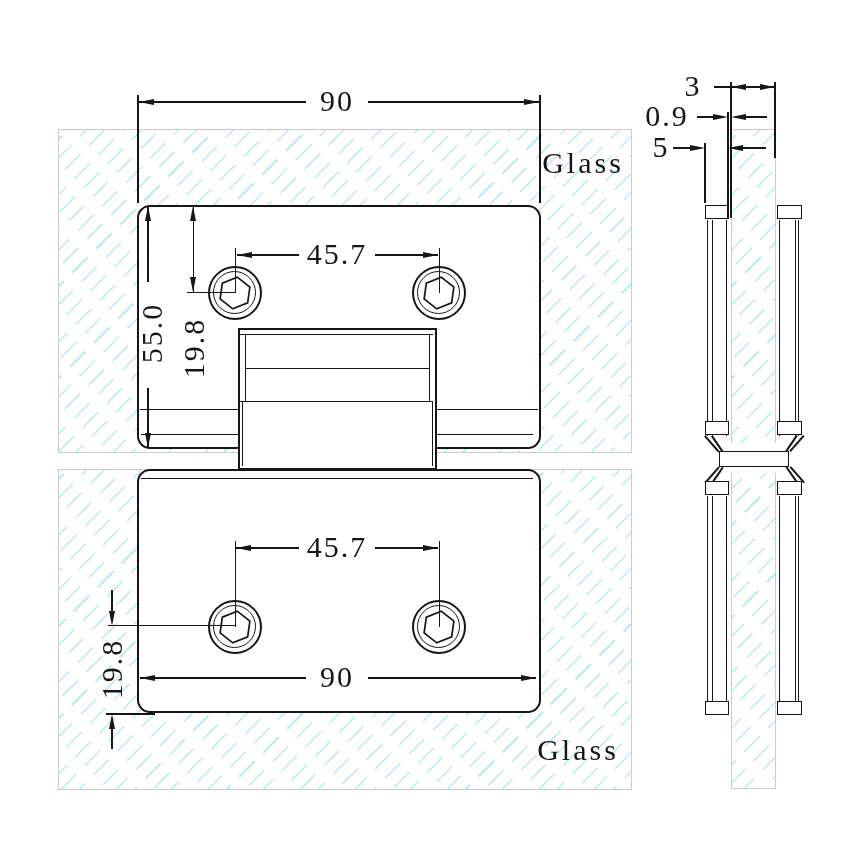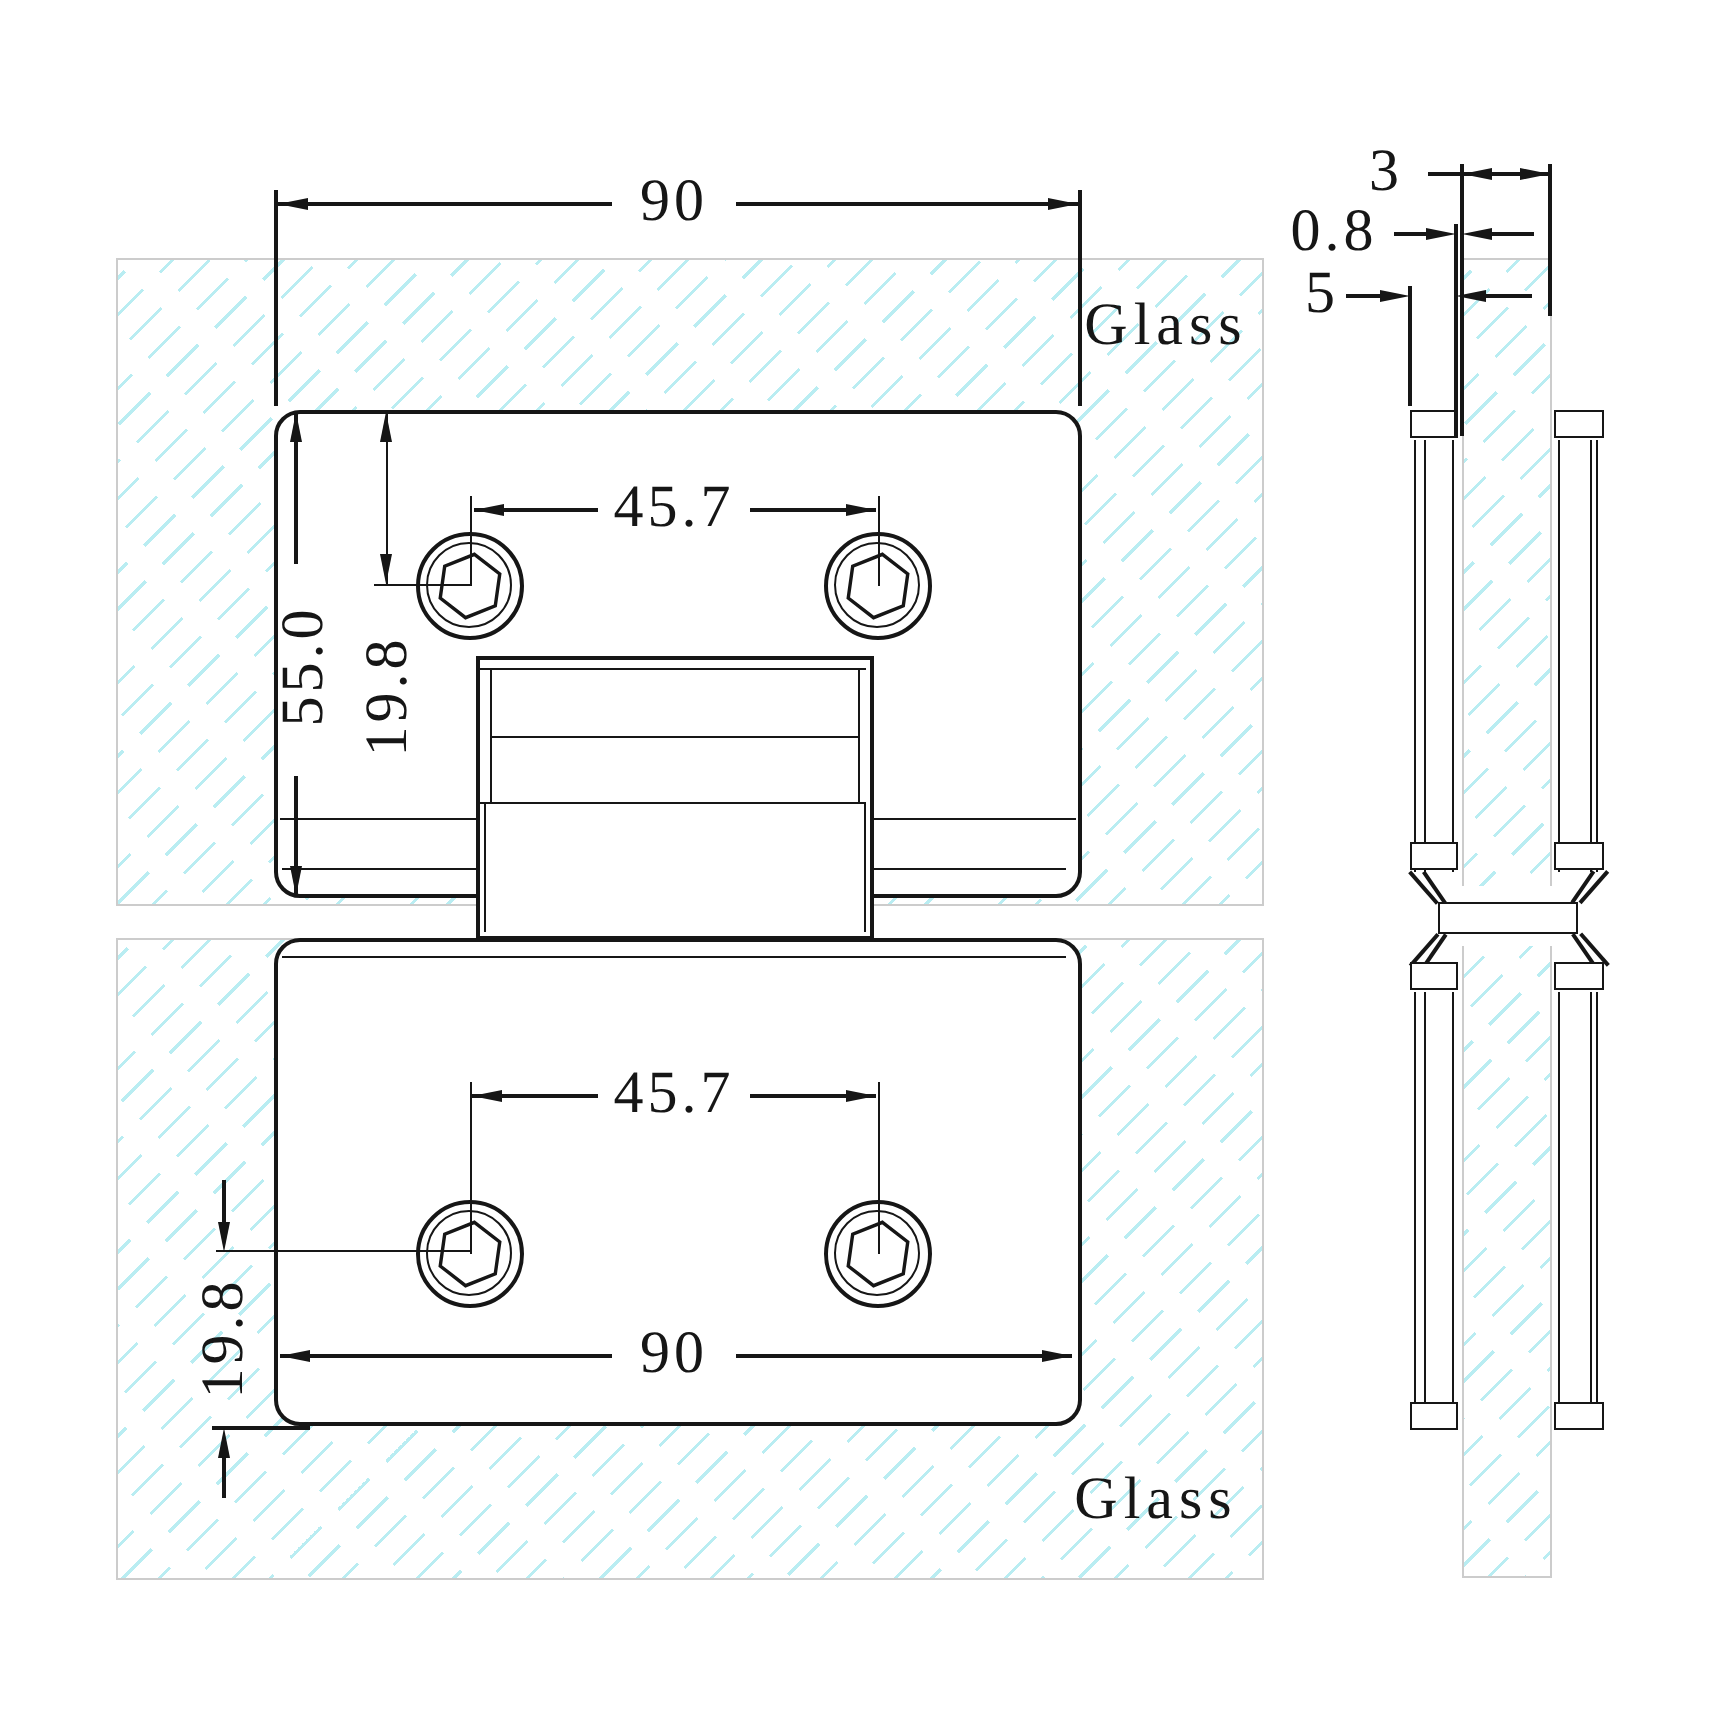--- a/index.html
+++ b/index.html
@@ -204,21 +204,21 @@
       <div class="arr aR" style="left:760px;top:83.5px;"></div>
       <div class="dimtxt" style="left:693px;top:86px;">3</div>
     </div>
 
     <div>
       <div class="ln v" style="left:727.4px;top:112px;height:106px;width:1.2px;"></div>
       <div class="ln h" style="left:697px;top:116.4px;width:17px;"></div>
       <div class="arr aR" style="left:713px;top:113.5px;"></div>
       <div class="arr aL" style="left:731px;top:113.5px;"></div>
       <div class="ln h" style="left:746px;top:116.4px;width:21px;"></div>
-      <div class="dimtxt" style="left:667px;top:116px;">0.8</div>
+      <div class="dimtxt" style="left:667px;top:116px;">0.9</div>
     </div>
 
     <div>
       <div class="ln v" style="left:704.4px;top:143px;height:60px;width:1.2px;"></div>
       <div class="ln h" style="left:673px;top:147.4px;width:17px;"></div>
       <div class="arr aR" style="left:690px;top:144.5px;"></div>
       <div class="arr aL" style="left:728px;top:144.5px;"></div>
       <div class="ln h" style="left:743px;top:147.4px;width:23px;"></div>
       <div class="dimtxt" style="left:661px;top:147px;">5</div>
     </div>

